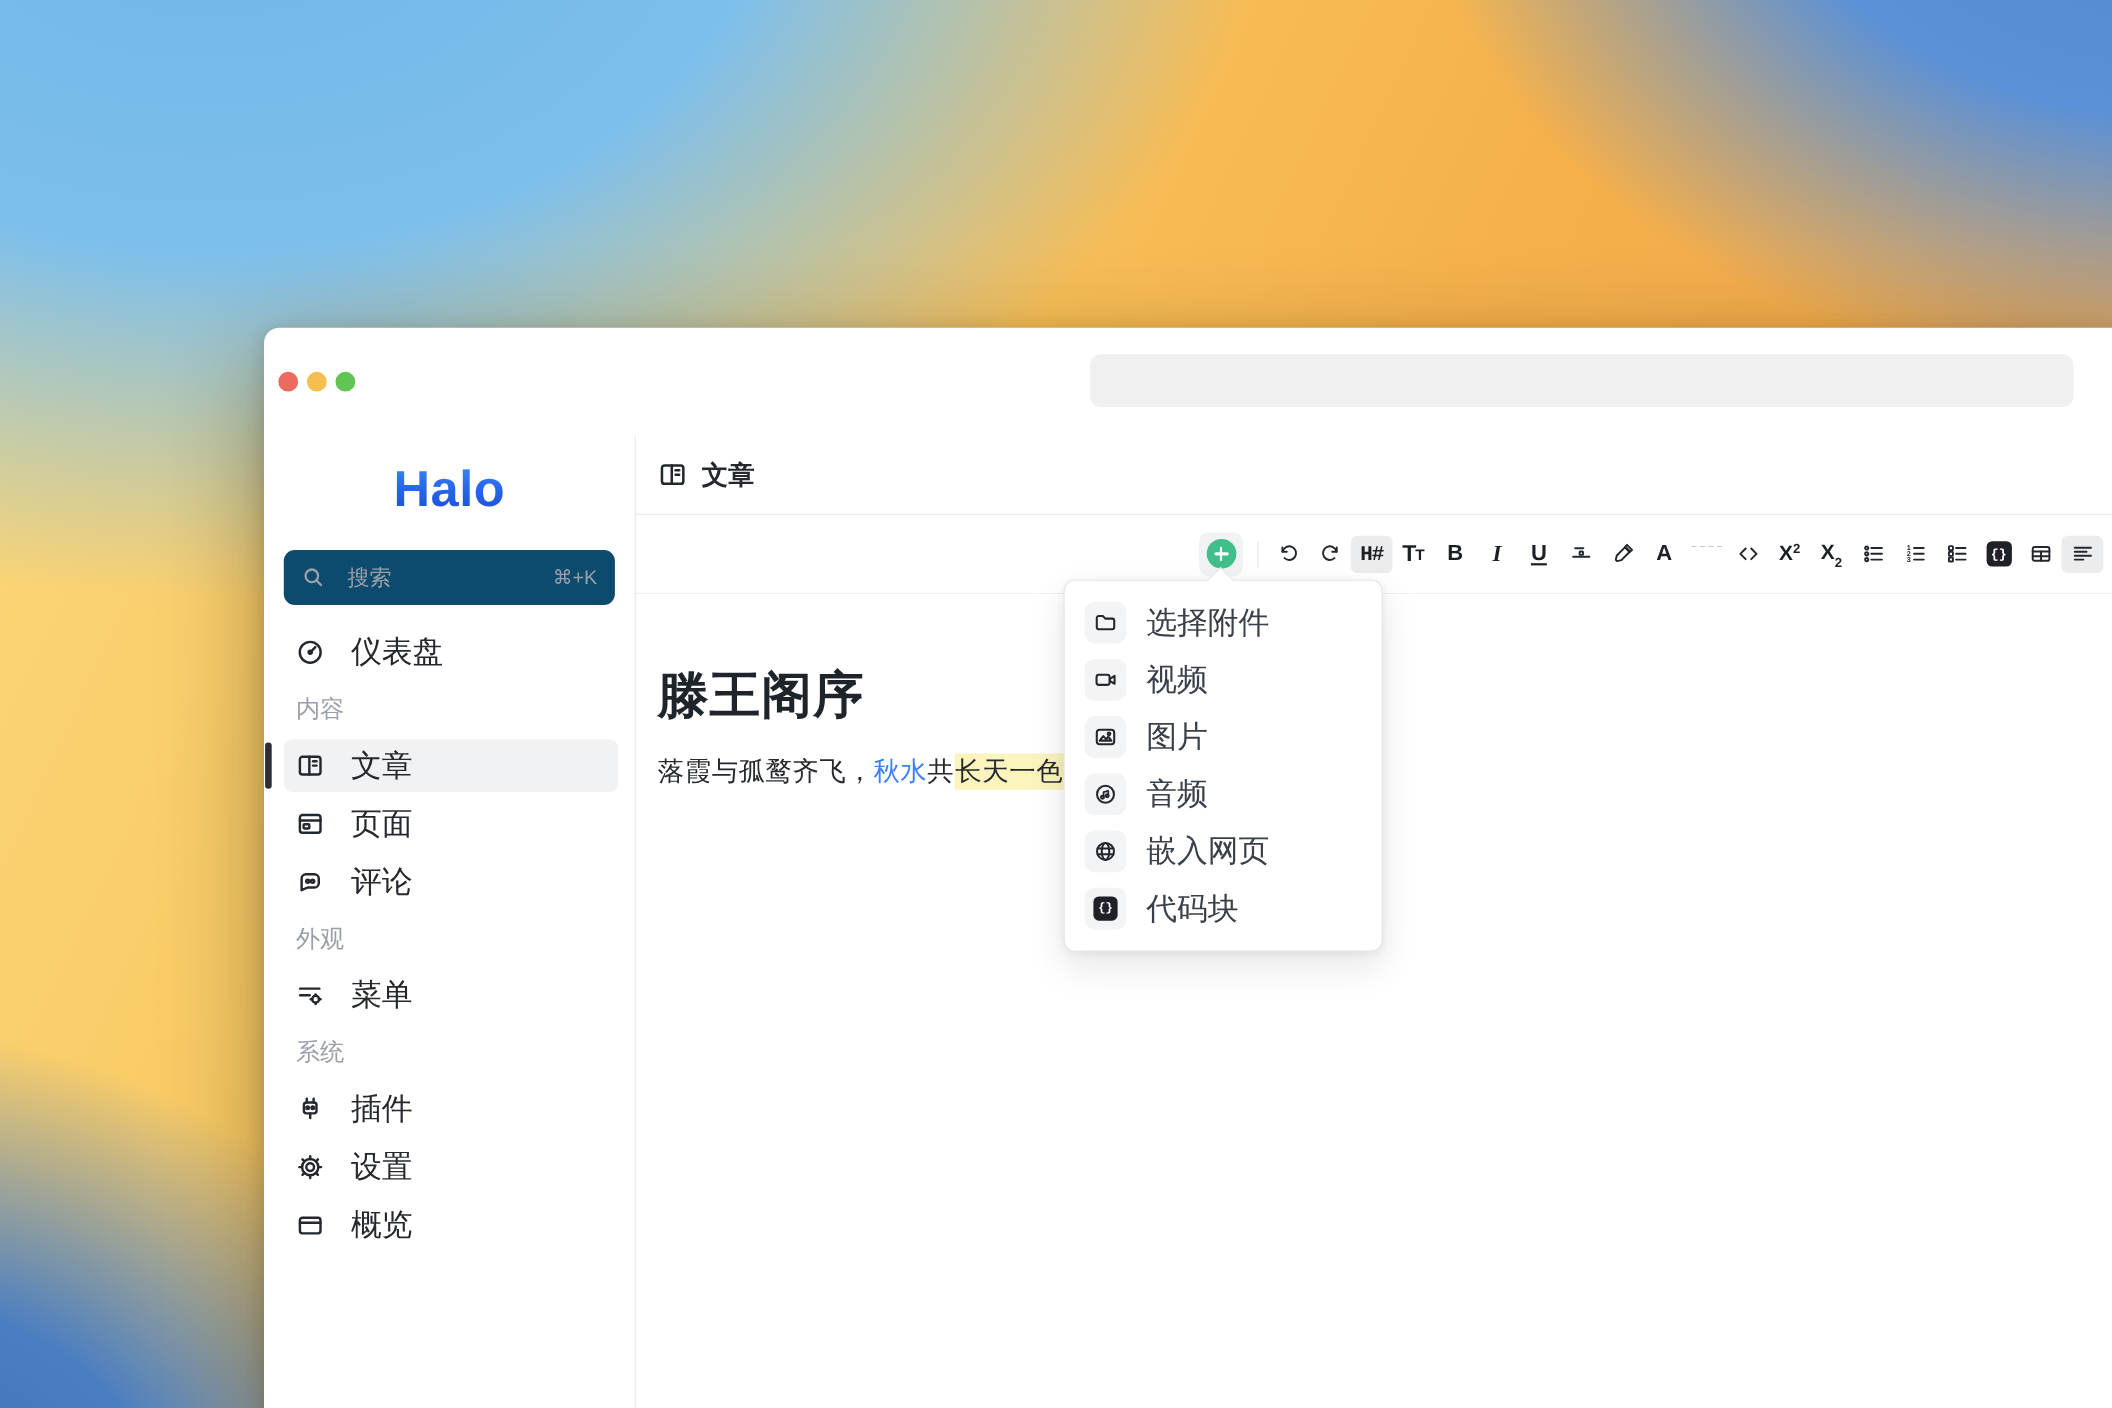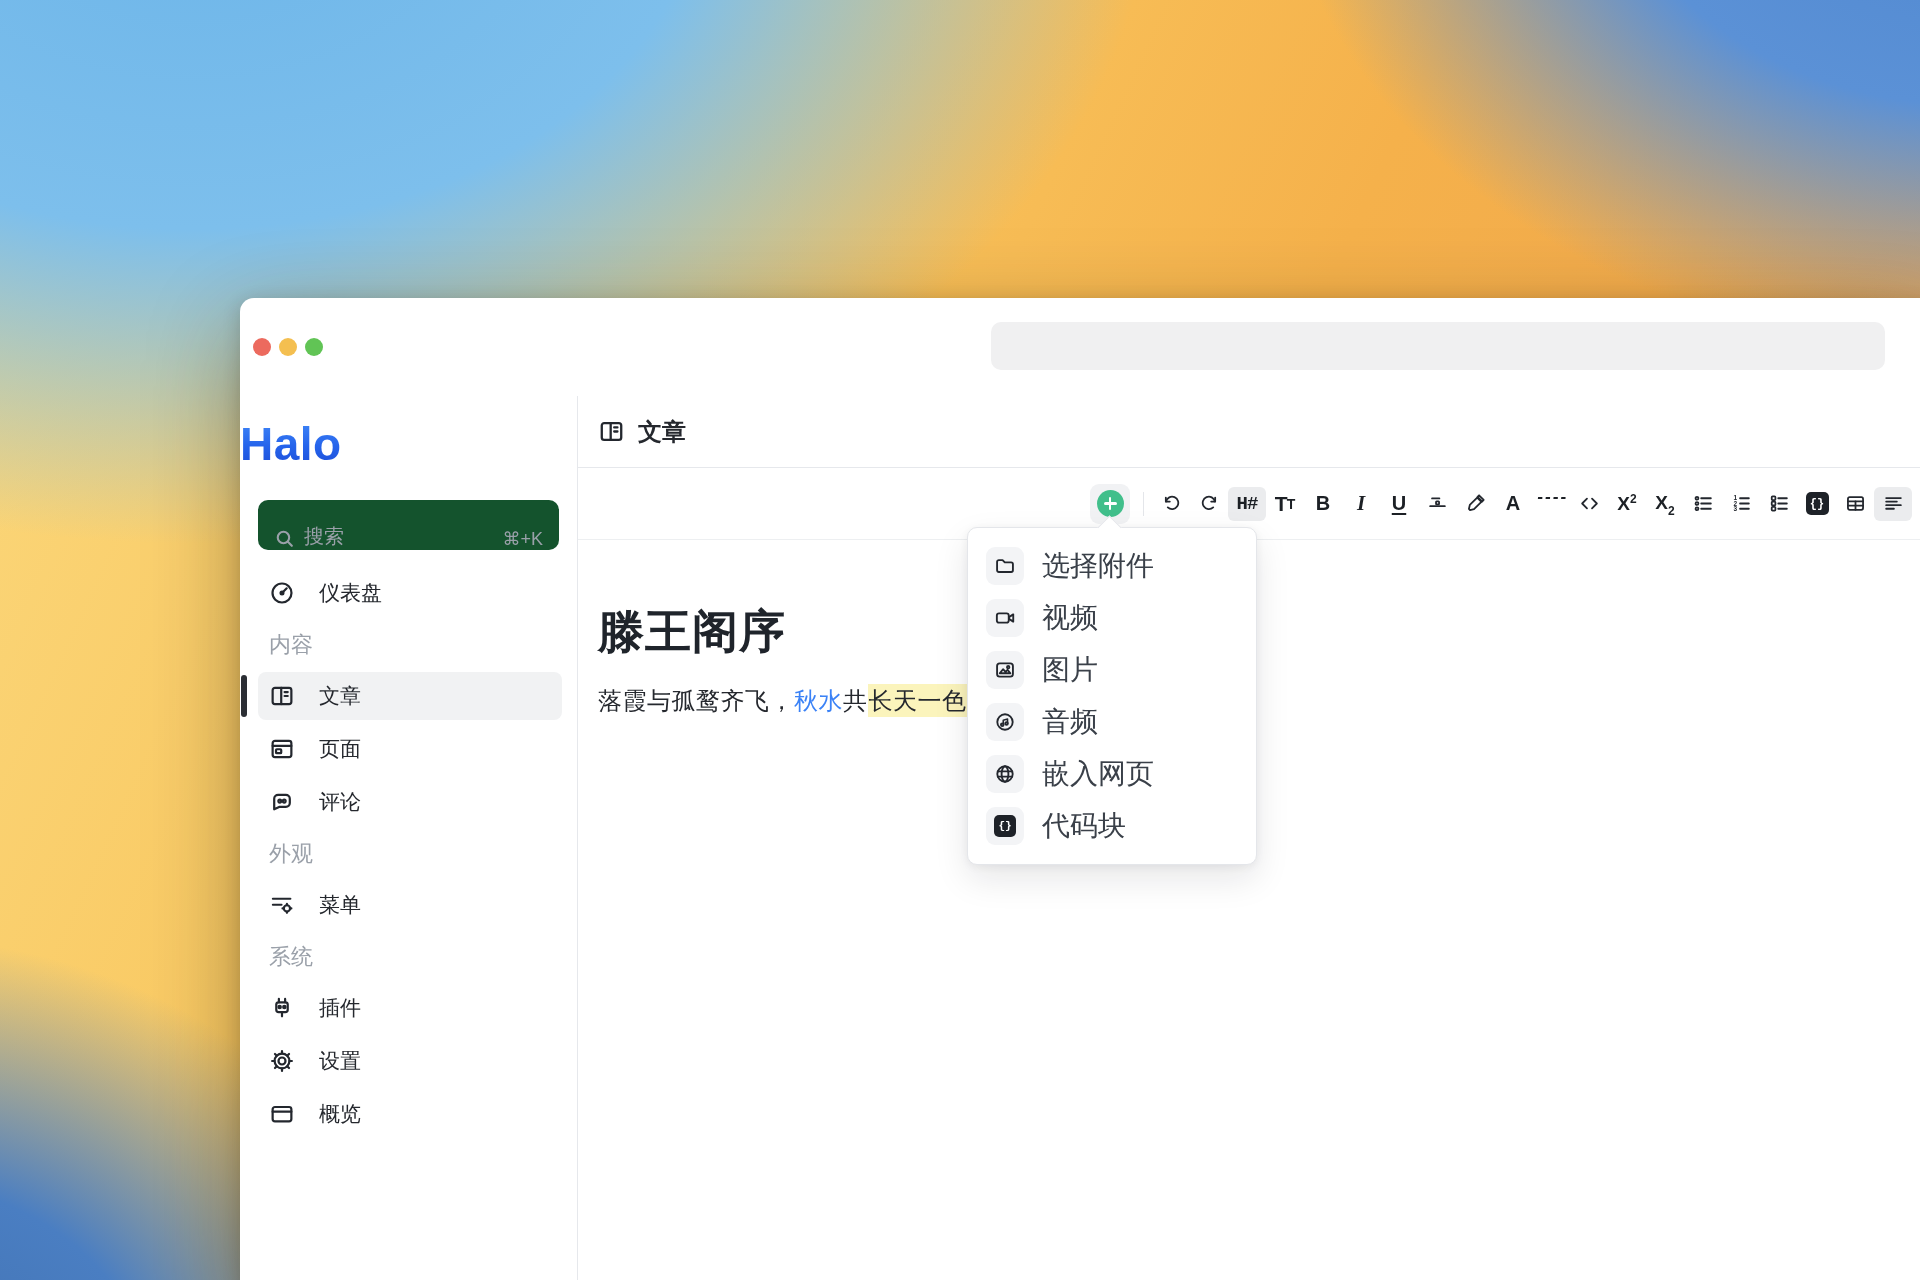--- a/index.html
+++ b/index.html
@@ -27,36 +27,36 @@
   .urlbar {
     position:absolute; left:751px; top:24px; width:894px; height:48px;
     background:#f0f0f1; border-radius:10px;
   }
 
   .app-body { display:flex; height:904px; }
 
   
   .sidebar { width:338px; min-width:338px; border-right:1px solid #e6e8ec; position:relative; }
   .logo {
-    margin:24px auto 12px; height:48px; line-height:48px;
+    margin:24px auto 12px; text-align:center; height:48px; line-height:48px;
     font-size:46px; font-weight:800; letter-spacing:.5px;
     background:linear-gradient(180deg,#3f87f8 0%,#2563eb 55%,#1d4ed8 100%);
     -webkit-background-clip:text; background-clip:text; color:transparent;
   }
   .searchbox {
-    margin:32px 18px 0; height:50px; background:#14532d; border-radius:10px;
-    display:flex; align-items:flex-end; padding:0 16px; gap:8px; color:#9aa0a9;
+    margin:32px 18px 0; height:50px; background:#0c4a6e; border-radius:10px;
+    display:flex; align-items:center; padding:0 16px; gap:20px; color:#9aa0a9;
   }
   .searchbox .ph { font-size:20px; flex:1; }
   .searchbox .kbd { font-size:18px; }
   .nav { padding:19px 15px 0 18px; }
   .nav-item {
     position:relative; height:48px; margin-bottom:5px; border-radius:8px;
     display:flex; align-items:center; gap:24px; padding-left:11px;
-    font-size:21px; color:#25282e; font-weight:500; cursor:pointer;
+    font-size:28px; color:#25282e; font-weight:500; cursor:pointer;
   }
   .nav-item.active { background:#f1f2f3; }
   .nav-item.active .bar {
     position:absolute; left:-17px; top:3px; width:6px; height:42px;
     border-radius:4px; background:#2b2e34;
   }
   .nav-label { height:26px; line-height:26px; margin:15px 0 14px; padding-left:11px;
     font-size:22px; color:#9aa0a9; }
   .icon { flex:0 0 auto; }
 

